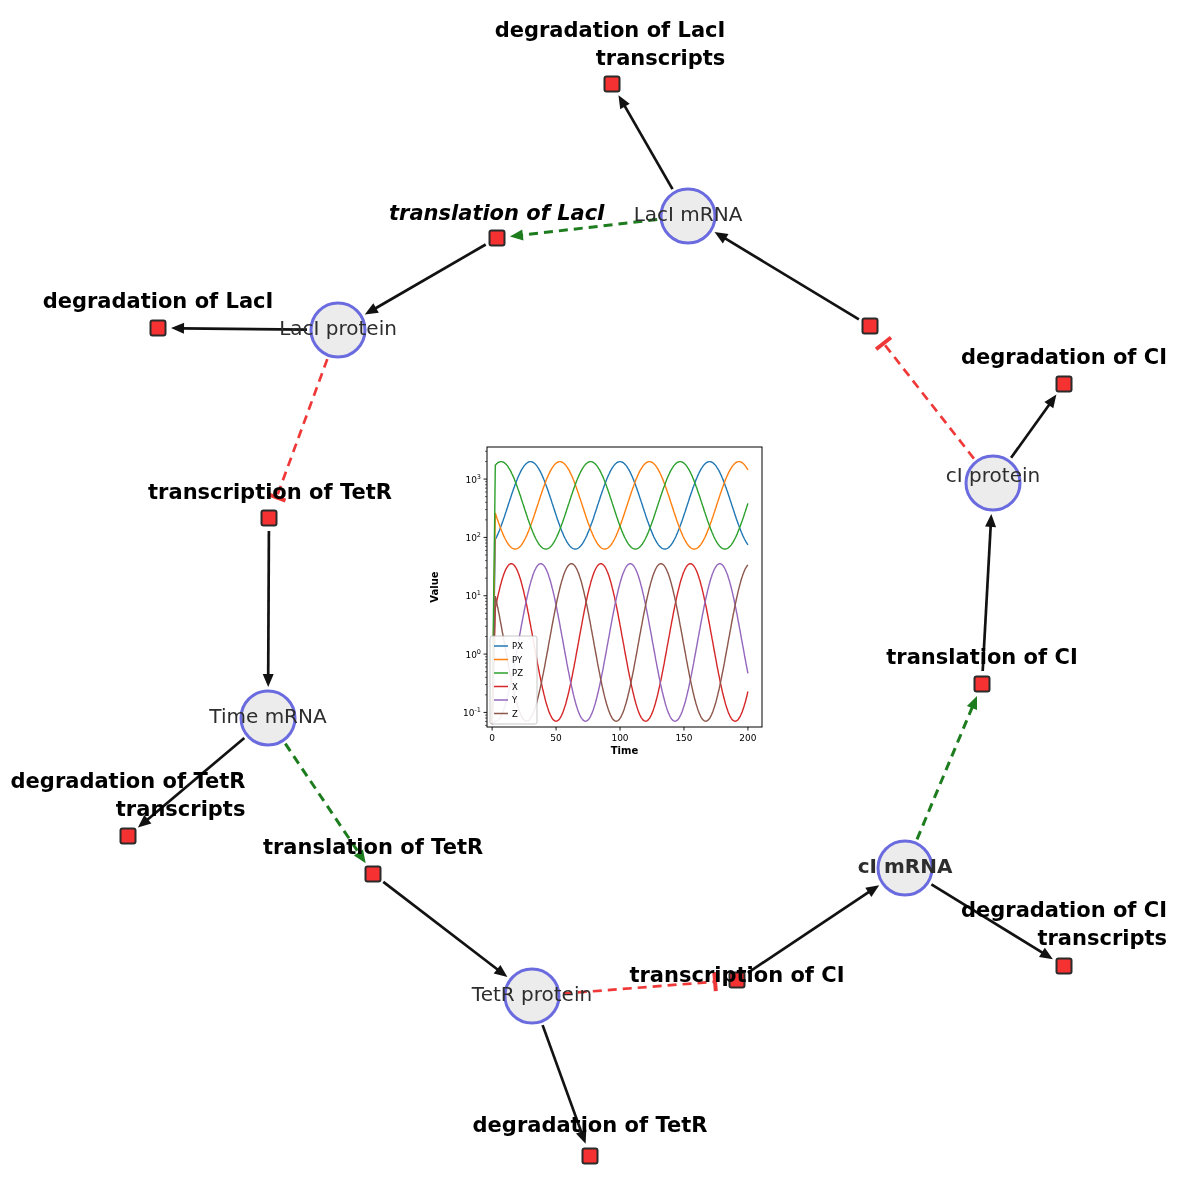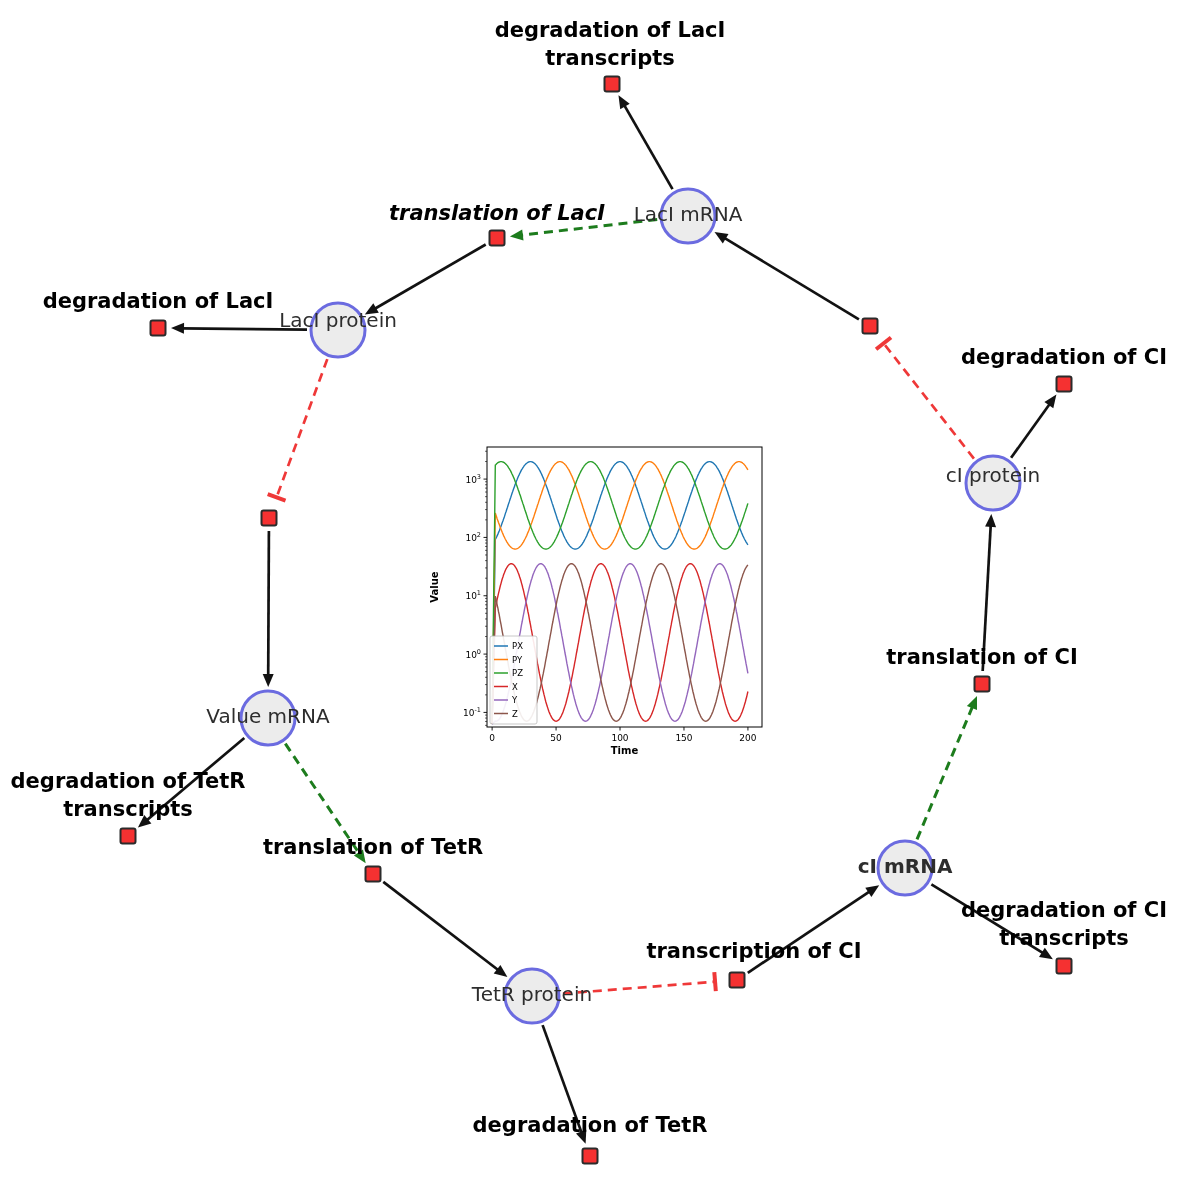--- a/index.html
+++ b/index.html
@@ -41,21 +41,21 @@
     border-radius: 3px;
     background: #f53131;
     transform: translate(-50%, -50%);
   }
   .reaction-label {
     position: absolute;
     transform: translateX(-50%);
     font-size: 21px;
     font-weight: bold;
     color: #000000;
-    text-align: center;
+    text-align: right;
     line-height: 28px;
     white-space: nowrap;
   }
   #inset-chart {
     position: absolute;
     left: 426px; top: 440px;
     font-family: "DejaVu Sans", sans-serif;
   }
 </style>
 </head>
@@ -149,52 +149,55 @@
       <div class="reaction-node" style="left: 870px; top: 326px; background: rgb(245, 49, 49); border-color: rgb(43, 43, 43);"></div>
       <div class="reaction-node" style="left: 158px; top: 328px; background: rgb(245, 49, 49); border-color: rgb(43, 43, 43);"></div>
       <div class="reaction-label" style="left: 158px; top: 287px;">
         <div>degradation of LacI</div>
       </div>
       <div class="reaction-node" style="left: 1064px; top: 384px; background: rgb(245, 49, 49); border-color: rgb(43, 43, 43);"></div>
       <div class="reaction-label" style="left: 1064px; top: 343px;">
         <div>degradation of CI</div>
       </div>
       <div class="reaction-node" style="left: 269px; top: 518px; background: rgb(245, 49, 49); border-color: rgb(43, 43, 43);"></div>
+      <div class="reaction-label" style="left: 270px; top: 478px;">
+        <div>transcription of TetR</div>
+      </div>
       <div class="reaction-node" style="left: 982px; top: 684px; background: rgb(245, 49, 49); border-color: rgb(43, 43, 43);"></div>
       <div class="reaction-label" style="left: 982px; top: 643px;">
         <div>translation of CI</div>
       </div>
       <div class="reaction-node" style="left: 128px; top: 836px; background: rgb(245, 49, 49); border-color: rgb(43, 43, 43);"></div>
       <div class="reaction-label" style="left: 128px; top: 767px;">
         <div>degradation of TetR</div>
         <div>transcripts</div>
       </div>
       <div class="reaction-node" style="left: 373px; top: 874px; background: rgb(245, 49, 49); border-color: rgb(43, 43, 43);"></div>
       <div class="reaction-label" style="left: 373px; top: 833px;">
         <div>translation of TetR</div>
       </div>
       <div class="reaction-node" style="left: 1064px; top: 966px; background: rgb(245, 49, 49); border-color: rgb(43, 43, 43);"></div>
       <div class="reaction-label" style="left: 1064px; top: 896px;">
         <div>degradation of CI</div>
         <div>transcripts</div>
       </div>
       <div class="reaction-node" style="left: 737px; top: 980px; background: rgb(245, 49, 49); border-color: rgb(43, 43, 43);"></div>
-      <div class="reaction-label" style="left: 737px; top: 937px; margin-left: 17px;">
+      <div class="reaction-label" style="left: 737px; top: 961px;">
         <div>transcription of CI</div>
       </div>
       <div class="reaction-node" style="left: 590px; top: 1156px; background: rgb(245, 49, 49); border-color: rgb(43, 43, 43);"></div>
       <div class="reaction-label" style="left: 590px; top: 1111px;">
         <div>degradation of TetR</div>
       </div>
       <div class="species-node" style="left: 688px; top: 216px; background: rgb(236, 236, 236); border-color: rgb(107, 107, 224);"></div>
       <div class="species-label" style="left: 688px; top: 214px;">LacI mRNA</div>
       <div class="species-node" style="left: 338px; top: 330px; background: rgb(236, 236, 236); border-color: rgb(107, 107, 224);"></div>
-      <div class="species-label" style="left: 338px; top: 320px;">LacI protein</div>
+      <div class="species-label" style="left: 338px; top: 328px;">LacI protein</div>
       <div class="species-node" style="left: 268px; top: 718px; background: rgb(236, 236, 236); border-color: rgb(107, 107, 224);"></div>
-      <div class="species-label" style="left: 268px; top: 716px;">Value mRNA</div>
+      <div class="species-label" style="left: 268px; top: 716px;">Time mRNA</div>
       <div class="species-node" style="left: 532px; top: 996px; background: rgb(236, 236, 236); border-color: rgb(107, 107, 224);"></div>
       <div class="species-label" style="left: 532px; top: 994px;">TetR protein</div>
       <div class="species-node" style="left: 905px; top: 868px; background: rgb(236, 236, 236); border-color: rgb(107, 107, 224);"></div>
       <div class="species-label" style="left: 905px; top: 866px; font-weight: bold;">cI mRNA</div>
       <div class="species-node" style="left: 993px; top: 483px; background: rgb(236, 236, 236); border-color: rgb(107, 107, 224);"></div>
       <div class="species-label" style="left: 993px; top: 475px;">cI protein</div>
     </div>
   <svg id="inset-chart" width="350" height="322" viewBox="0 0 350 322">
       <defs>
         <clipPath id="plotclip">

